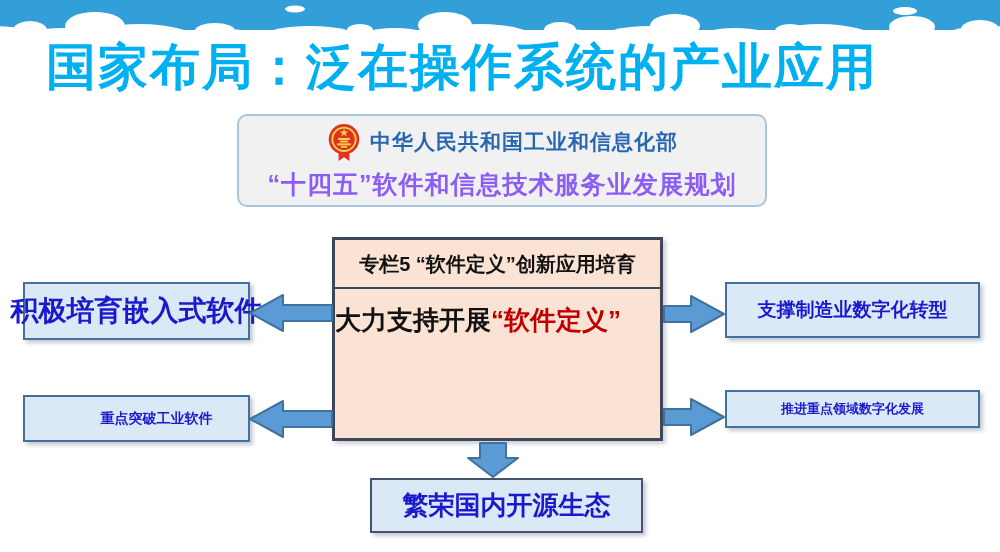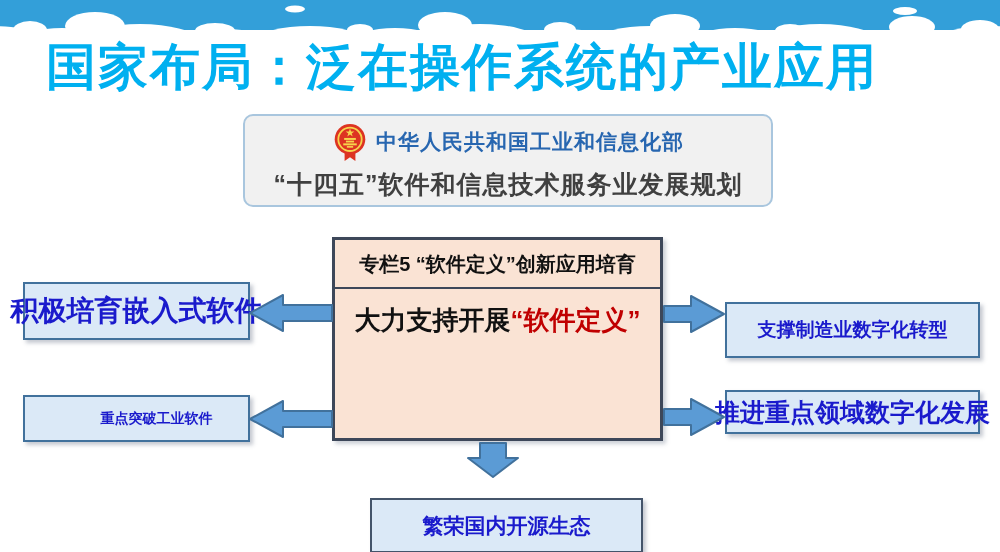--- a/index.html
+++ b/index.html
@@ -20,21 +20,21 @@
     left: 46px; top: 34px;
     font-size: 50px;
     font-weight: bold;
     letter-spacing: 2px;
     color: #00b0f0;
     white-space: nowrap;
   }
   
   .ministry-box {
     position: absolute;
-    left: 243px; top: 114px;
+    left: 237px; top: 114px;
     width: 530px; height: 93px;
     background: #f1f1f1;
     border: 2px solid #a9c6de;
     border-radius: 10px;
     display: flex;
     flex-direction: column;
     align-items: center;
     justify-content: center;
     padding-top: 2px;
   }
@@ -54,21 +54,21 @@
   .ministry-name-en {
     font-size: 7.5px;
     color: #6b9ccc;
     margin-top: 2px;
     white-space: nowrap;
   }
   .plan-title {
     margin-top: 6px;
     font-size: 25px;
     font-weight: 600;
-    color: #404040;
+    color: #8b5cf6;
     letter-spacing: 1px;
     white-space: nowrap;
   }
   
   .central-box {
     position: absolute;
     left: 332px; top: 237px;
     width: 331px; height: 204px;
     background: #fae3d4;
     border: 3px solid #3d4759;
@@ -79,21 +79,21 @@
     line-height: 49px;
     text-align: center;
     font-size: 20px;
     font-weight: bold;
     color: #111111;
     border-bottom: 2px solid #3d4759;
     white-space: nowrap;
   }
   .central-body {
     padding-top: 13px;
-    text-align: center;
+    text-align: left;
     font-size: 26px;
     font-weight: bold;
     color: #111111;
     line-height: 37px;
   }
   .central-body .red { color: #c00000; }
   
   .flow-box {
     position: absolute;
     background: #dbe9f7;
@@ -101,23 +101,23 @@
     box-shadow: 3px 3px 4px rgba(110,120,140,0.4);
     display: flex;
     align-items: center;
     justify-content: center;
     color: #1a1acc;
     font-weight: 600;
     white-space: nowrap;
   }
   .box-left-top    { left: 23px;  top: 282px; width: 227px; height: 58px; font-size: 28px; }
   .box-left-bottom { left: 23px;  top: 395px; width: 227px; height: 47px; font-size: 14px; padding-left: 40px; }
-  .box-right-top   { left: 725px; top: 282px; width: 255px; height: 56px; font-size: 19px; margin-top: 20px; }
-  .box-right-bottom{ left: 725px; top: 390px; width: 255px; height: 44px; font-size: 25px; }
-  .box-bottom      { left: 370px; top: 498px; width: 273px; height: 55px; font-size: 21px;
+  .box-right-top   { left: 725px; top: 282px; width: 255px; height: 56px; font-size: 19px; }
+  .box-right-bottom{ left: 725px; top: 390px; width: 255px; height: 38px; font-size: 13px; }
+  .box-bottom      { left: 370px; top: 478px; width: 273px; height: 55px; font-size: 26px;
                      border-color: #44546a; }
   
   .arrow { position: absolute; }
   .arrow-left-1  { left: 249px; top: 293px; }
   .arrow-left-2  { left: 249px; top: 399px; }
   .arrow-right-1 { left: 663px; top: 294px; }
   .arrow-right-2 { left: 663px; top: 397px; }
   .arrow-down    { left: 466px; top: 442px; }
 </style>
 </head>

